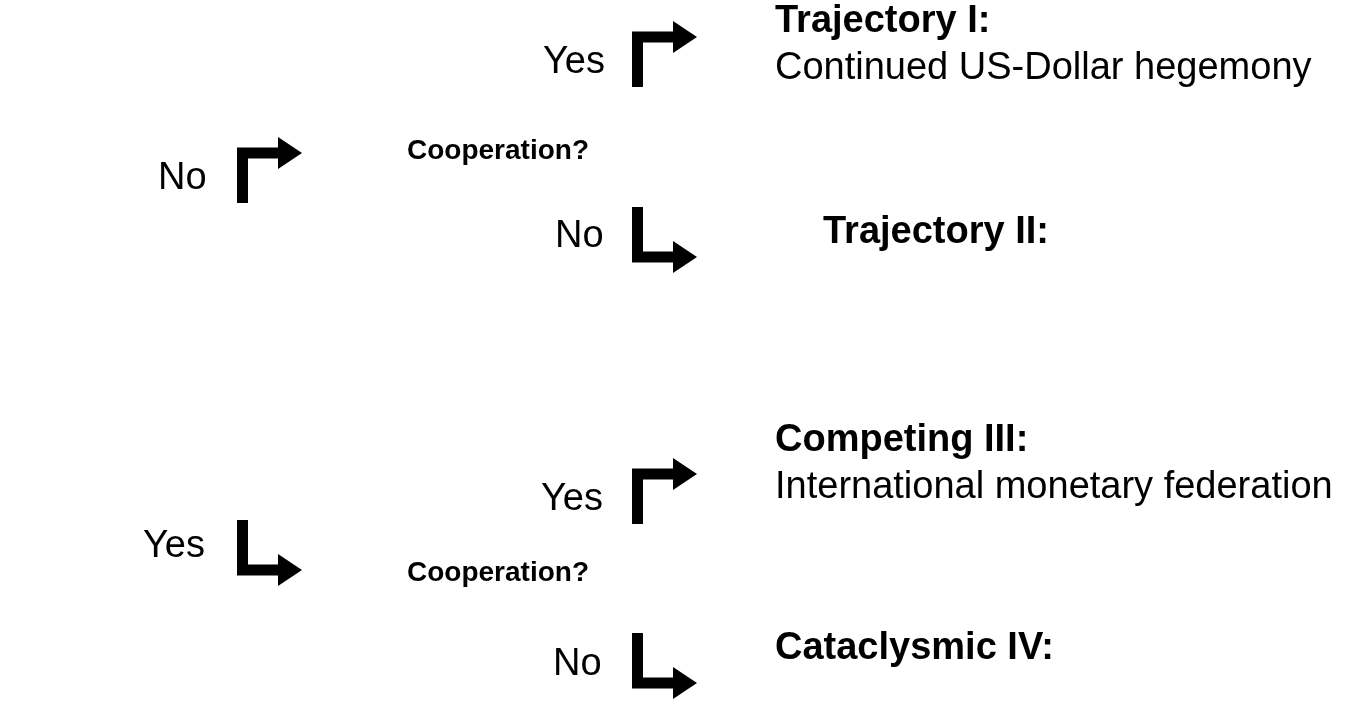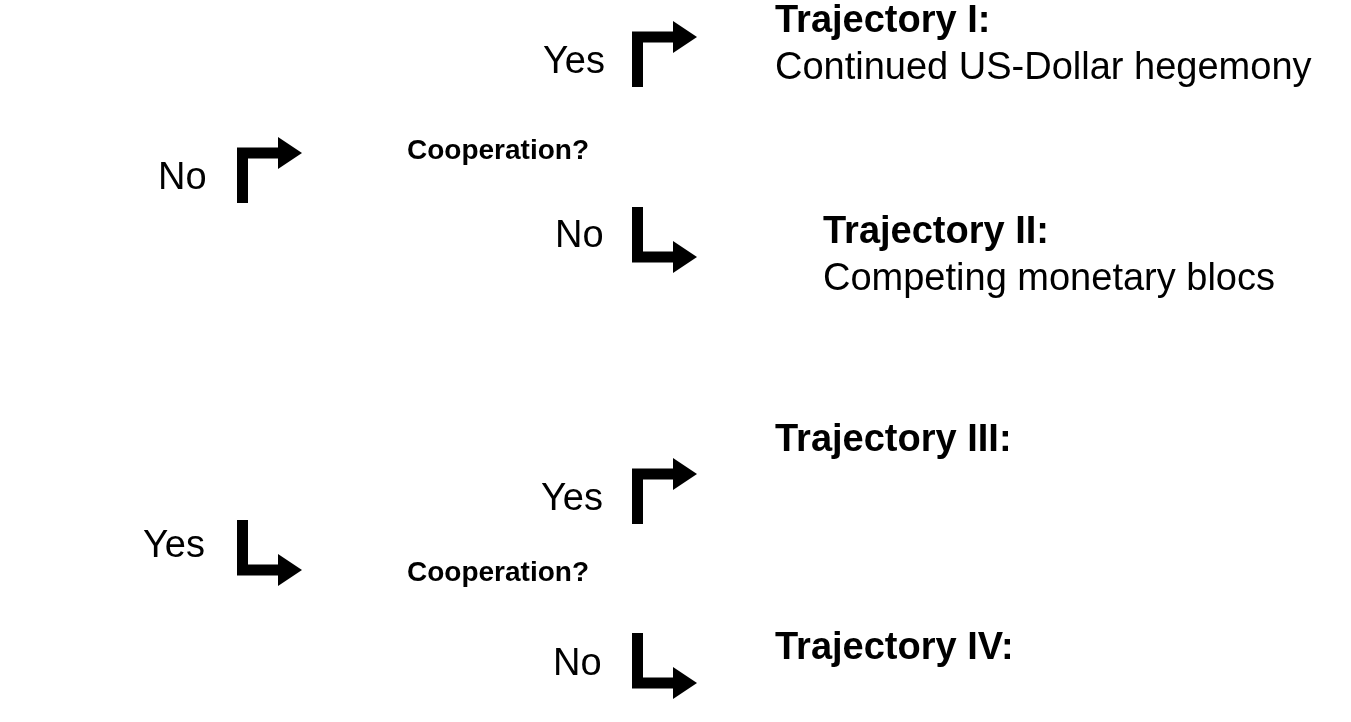--- a/index.html
+++ b/index.html
@@ -97,24 +97,24 @@
     <polygon points="46,34 70,50 46,66" fill="#000000"></polygon>
   </svg>
 
   <div class="abs outcome" style="left:775px; top:-4px;">
     <span class="title">Trajectory I:</span>
     <span class="desc">Continued US-Dollar hegemony</span>
   </div>
 
   <div class="abs outcome" style="left:775px; top:207px;margin-left:48px;">
     <span class="title">Trajectory II:</span>
-    <span class="desc">Competing monetary blocs</span>
   </div>
 
   <div class="abs outcome" style="left:775px; top:415px;">
-    <span class="title">Trajectory III:</span>
+    <span class="title">Competing III:</span>
+    <span class="desc">International monetary federation</span>
   </div>
 
   <div class="abs outcome" style="left:775px; top:623px;">
-    <span class="title">Trajectory IV:</span>
+    <span class="title">Cataclysmic IV:</span>
   </div>
 
 </div>
 
 </body></html>

